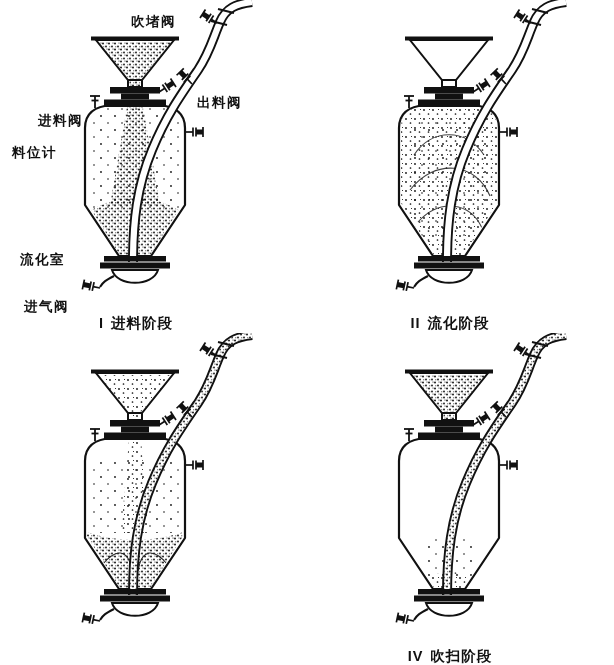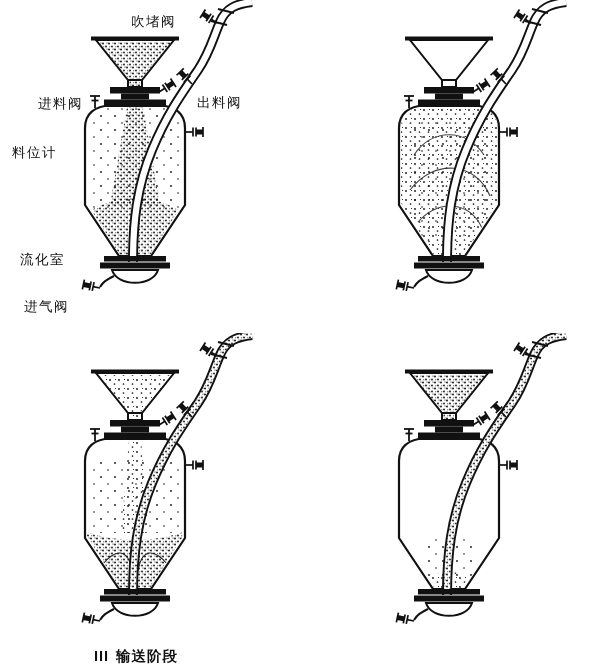--- a/index.html
+++ b/index.html
@@ -8,21 +8,21 @@
     font-family:"Liberation Sans",sans-serif;overflow:hidden;color:#111;
   }
   .panel{position:absolute;width:300px;height:332px}
   .panel svg{position:absolute;left:0;top:0;width:300px;height:332px}
   .caption{
     position:absolute;top:314px;left:0;width:272px;text-align:center;
     font-size:14.5px;font-weight:700;letter-spacing:1px;white-space:nowrap;
   }
   .caption .num{margin-right:7px}
   .ann{
-    position:absolute;font-size:13.5px;font-weight:400;letter-spacing:1.5px;
+    position:absolute;font-size:13.5px;font-weight:700;letter-spacing:1.5px;
     white-space:nowrap;
   }
 </style>
 </head>
 <body>
 
 <div id="page">
 
   <div class="panel" style="left:0;top:0">
     <svg viewBox="0 0 300 332" id="svg-0">
@@ -112,20 +112,23 @@
         </g>
         <path d="M114,276 C106,280 103,282 100,287" fill="none" stroke="#111111" stroke-width="2"></path>
         <g transform="translate(100,288) rotate(192)" stroke="#111111" stroke-width="1.7" fill="#111111">
           <line x1="0" y1="0" x2="7" y2="0"></line>
           <line x1="7" y1="-4.5" x2="7" y2="4.5"></line>
           <line x1="10" y1="-4.5" x2="10" y2="4.5"></line>
           <rect x="10" y="-2.5" width="7" height="5" stroke="none"></rect>
           <line x1="17" y1="-5" x2="17" y2="5"></line>
         </g>
       </svg>
+    <div class="caption">
+      <span class="num">I</span><span>进料阶段</span>
+    </div>
   </div>
 
   <div class="panel" style="left:314px;top:0">
     <svg viewBox="0 0 300 332" id="svg-1">
         <defs>
           <pattern id="s1-dense" width="6" height="6" patternUnits="userSpaceOnUse">
             <circle cx="1" cy="1.5" r="0.95" fill="#111111"></circle>
             <circle cx="4" cy="4.5" r="0.9" fill="#111111"></circle>
             <circle cx="5" cy="1" r="0.6" fill="#111111"></circle>
             <circle cx="1.8" cy="4.8" r="0.55" fill="#111111"></circle>
@@ -211,20 +214,23 @@
         </g>
         <path d="M114,276 C106,280 103,282 100,287" fill="none" stroke="#111111" stroke-width="2"></path>
         <g transform="translate(100,288) rotate(192)" stroke="#111111" stroke-width="1.7" fill="#111111">
           <line x1="0" y1="0" x2="7" y2="0"></line>
           <line x1="7" y1="-4.5" x2="7" y2="4.5"></line>
           <line x1="10" y1="-4.5" x2="10" y2="4.5"></line>
           <rect x="10" y="-2.5" width="7" height="5" stroke="none"></rect>
           <line x1="17" y1="-5" x2="17" y2="5"></line>
         </g>
       </svg>
+    <div class="caption">
+      <span class="num">II</span><span>流化阶段</span>
+    </div>
   </div>
 
   <div class="panel" style="left:0;top:333px">
     <svg viewBox="0 0 300 332" id="svg-2">
         <defs>
           <pattern id="s2-dense" width="6" height="6" patternUnits="userSpaceOnUse">
             <circle cx="1" cy="1.5" r="0.95" fill="#111111"></circle>
             <circle cx="4" cy="4.5" r="0.9" fill="#111111"></circle>
             <circle cx="5" cy="1" r="0.6" fill="#111111"></circle>
             <circle cx="1.8" cy="4.8" r="0.55" fill="#111111"></circle>
@@ -313,23 +319,20 @@
         </g>
         <path d="M114,276 C106,280 103,282 100,287" fill="none" stroke="#111111" stroke-width="2"></path>
         <g transform="translate(100,288) rotate(192)" stroke="#111111" stroke-width="1.7" fill="#111111">
           <line x1="0" y1="0" x2="7" y2="0"></line>
           <line x1="7" y1="-4.5" x2="7" y2="4.5"></line>
           <line x1="10" y1="-4.5" x2="10" y2="4.5"></line>
           <rect x="10" y="-2.5" width="7" height="5" stroke="none"></rect>
           <line x1="17" y1="-5" x2="17" y2="5"></line>
         </g>
       </svg>
-    <div class="caption">
-      <span class="num">III</span><span>输送阶段</span>
-    </div>
   </div>
 
   <div class="panel" style="left:314px;top:333px">
     <svg viewBox="0 0 300 332" id="svg-3">
         <defs>
           <pattern id="s3-dense" width="6" height="6" patternUnits="userSpaceOnUse">
             <circle cx="1" cy="1.5" r="0.95" fill="#111111"></circle>
             <circle cx="4" cy="4.5" r="0.9" fill="#111111"></circle>
             <circle cx="5" cy="1" r="0.6" fill="#111111"></circle>
             <circle cx="1.8" cy="4.8" r="0.55" fill="#111111"></circle>
@@ -413,22 +416,25 @@
         </g>
         <path d="M114,276 C106,280 103,282 100,287" fill="none" stroke="#111111" stroke-width="2"></path>
         <g transform="translate(100,288) rotate(192)" stroke="#111111" stroke-width="1.7" fill="#111111">
           <line x1="0" y1="0" x2="7" y2="0"></line>
           <line x1="7" y1="-4.5" x2="7" y2="4.5"></line>
           <line x1="10" y1="-4.5" x2="10" y2="4.5"></line>
           <rect x="10" y="-2.5" width="7" height="5" stroke="none"></rect>
           <line x1="17" y1="-5" x2="17" y2="5"></line>
         </g>
       </svg>
+    <div class="caption">
+      <span class="num">IV</span><span>吹扫阶段</span>
+    </div>
   </div>
 
   <div class="ann" style="left:131px;top:13px">吹堵阀</div>
-  <div class="ann" style="left:38px;top:95px">进料阀</div>
+  <div class="ann" style="left:38px;top:112px">进料阀</div>
   <div class="ann" style="left:12px;top:144px">料位计</div>
   <div class="ann" style="left:197px;top:94px">出料阀</div>
   <div class="ann" style="left:20px;top:251px">流化室</div>
   <div class="ann" style="left:24px;top:298px">进气阀</div>
 
 </div>
 
 </body></html>

